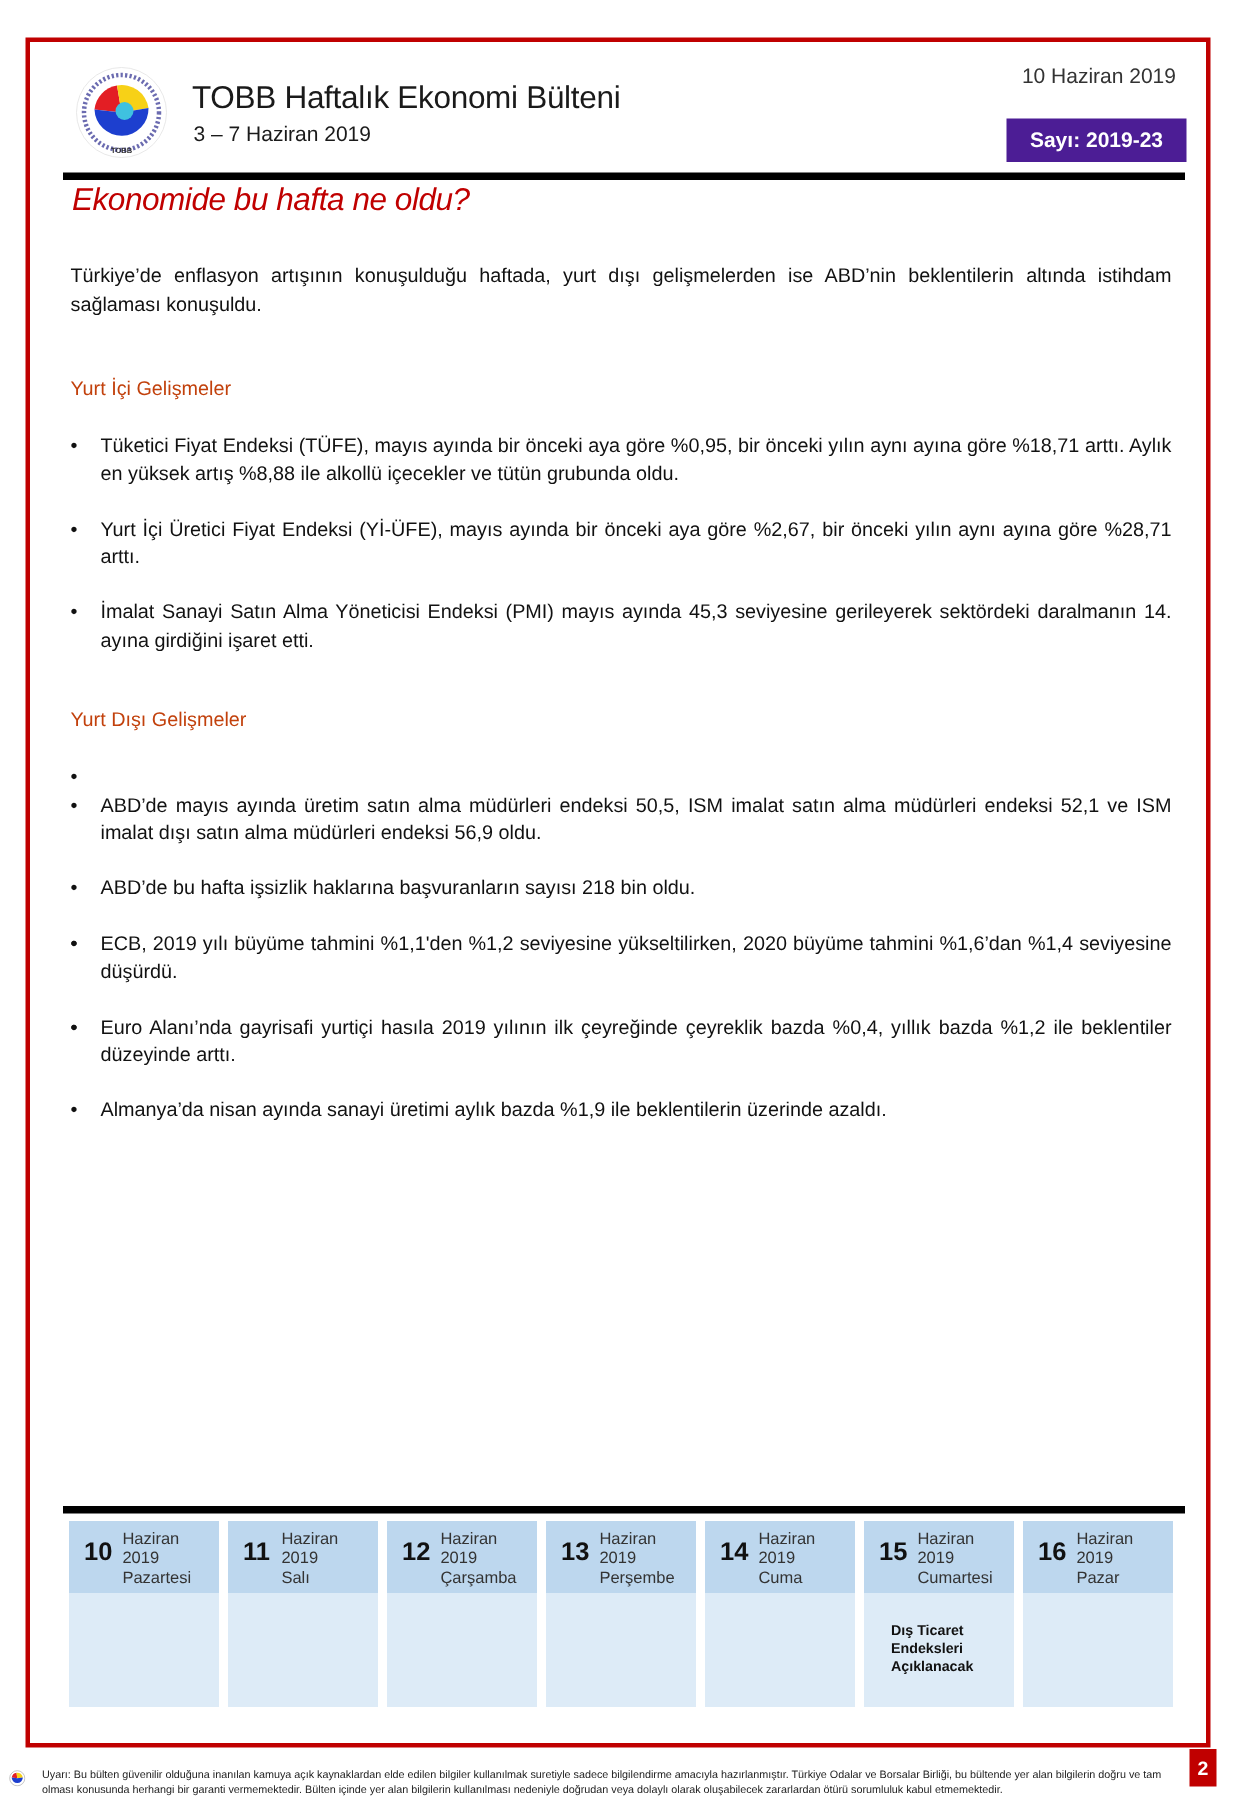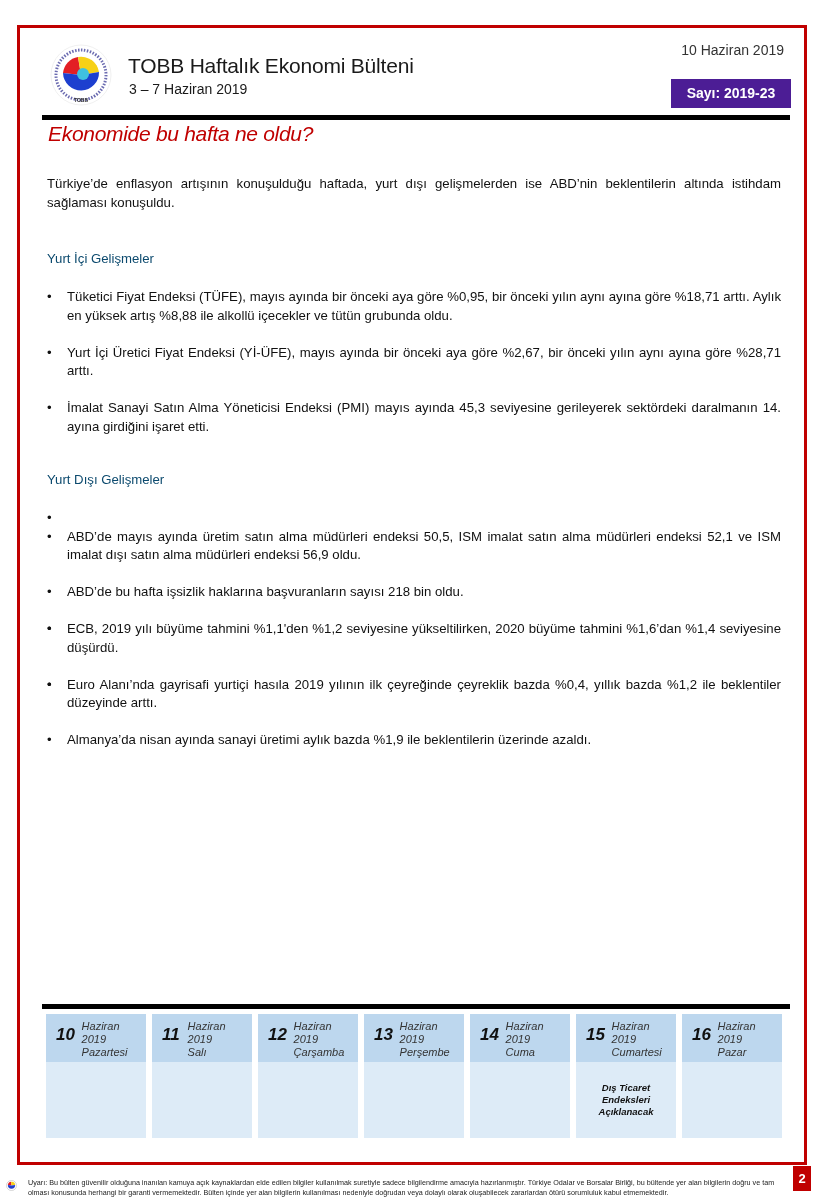--- a/index.html
+++ b/index.html
@@ -11,38 +11,38 @@
   .title { position:absolute; left:128px; top:54px; font-size:21px; color:#1a1a1a; letter-spacing:-0.2px; }
   .subtitle { position:absolute; left:129px; top:81px; font-size:14px; color:#1a1a1a; }
   .date { position:absolute; right:47px; top:42px; font-size:14px; color:#333; }
   .issue { position:absolute; left:671px; top:79px; width:120px; height:29px; background:#4c1d95;
            color:#fff; font-size:14px; font-weight:bold; line-height:29px; text-align:center; }
   .rule-top { position:absolute; left:42px; top:115px; width:748px; height:5px; background:#000; }
   .headline { position:absolute; left:48px; top:122px; font-size:21px; font-style:italic; color:#c00000;
               letter-spacing:-0.3px;text-align:center; }
   .content { position:absolute; left:47px; top:175px; width:734px; font-size:13.2px; line-height:18.5px; color:#111; }
   .intro { margin:0; text-align:justify; }
-  .section-head { color:#0c4a6e; margin:0; }
+  .section-head { color:#c2410c; margin:0; }
   .sh1 { position:absolute; left:0; top:75px; }
   .sh2 { position:absolute; left:0; top:296px; }
   ul.bullets { list-style:none; margin:0; padding:0; position:absolute; left:0; width:734px; }
   ul.bullets li { position:relative; padding-left:20px; text-align:justify; }
   ul.bullets li .dot { position:absolute; left:0; top:0; }
   .list1 { top:113px; }
   .list1 li { margin-bottom:18.5px; }
   .list2 { top:334px; }
   .list2 li { margin-bottom:18.5px; }
   .rule-bottom { position:absolute; left:42px; top:1004px; width:748px; height:5px; background:#000; }
   .calendar { position:absolute; left:46px; top:1014px; display:flex; gap:6px; }
-  .day { width:100px; height:124px; display:flex; flex-direction:column;font-style:italic; }
+  .day { width:100px; height:124px; display:flex; flex-direction:column; }
   .day-head { height:48px; background:#bdd7ee; display:flex; align-items:flex-start; padding:6px 0 0 10px; box-sizing:border-box; }
   .day-num { font-size:17px; font-weight:bold; color:#111; width:26px; margin-top:5px; }
   .day-meta { font-size:11px; line-height:13px; color:#333; }
   .day-body { flex:1; background:#ddebf7; display:flex; align-items:center; justify-content:center;
-              text-align:center; font-size:9.5px; font-weight:bold; line-height:12px; color:#111; }
+              font-size:9.5px; font-weight:bold; line-height:12px; color:#111; }
   .footer { position:absolute; left:6px; top:1178px; width:770px; font-size:7.2px; line-height:9.5px; color:#222; }
   .footer-logo { position:absolute; left:0; top:2px; width:11px; height:11px; }
   .footer-text { margin-left:22px; }
   .page-num { position:absolute; left:793px; top:1166px; width:18px; height:25px; background:#c00000;
               color:#fff; font-size:13px; font-weight:bold; text-align:center; line-height:25px; }
 </style>
 </head>
 <body>
 
 <div class="frame"></div>

